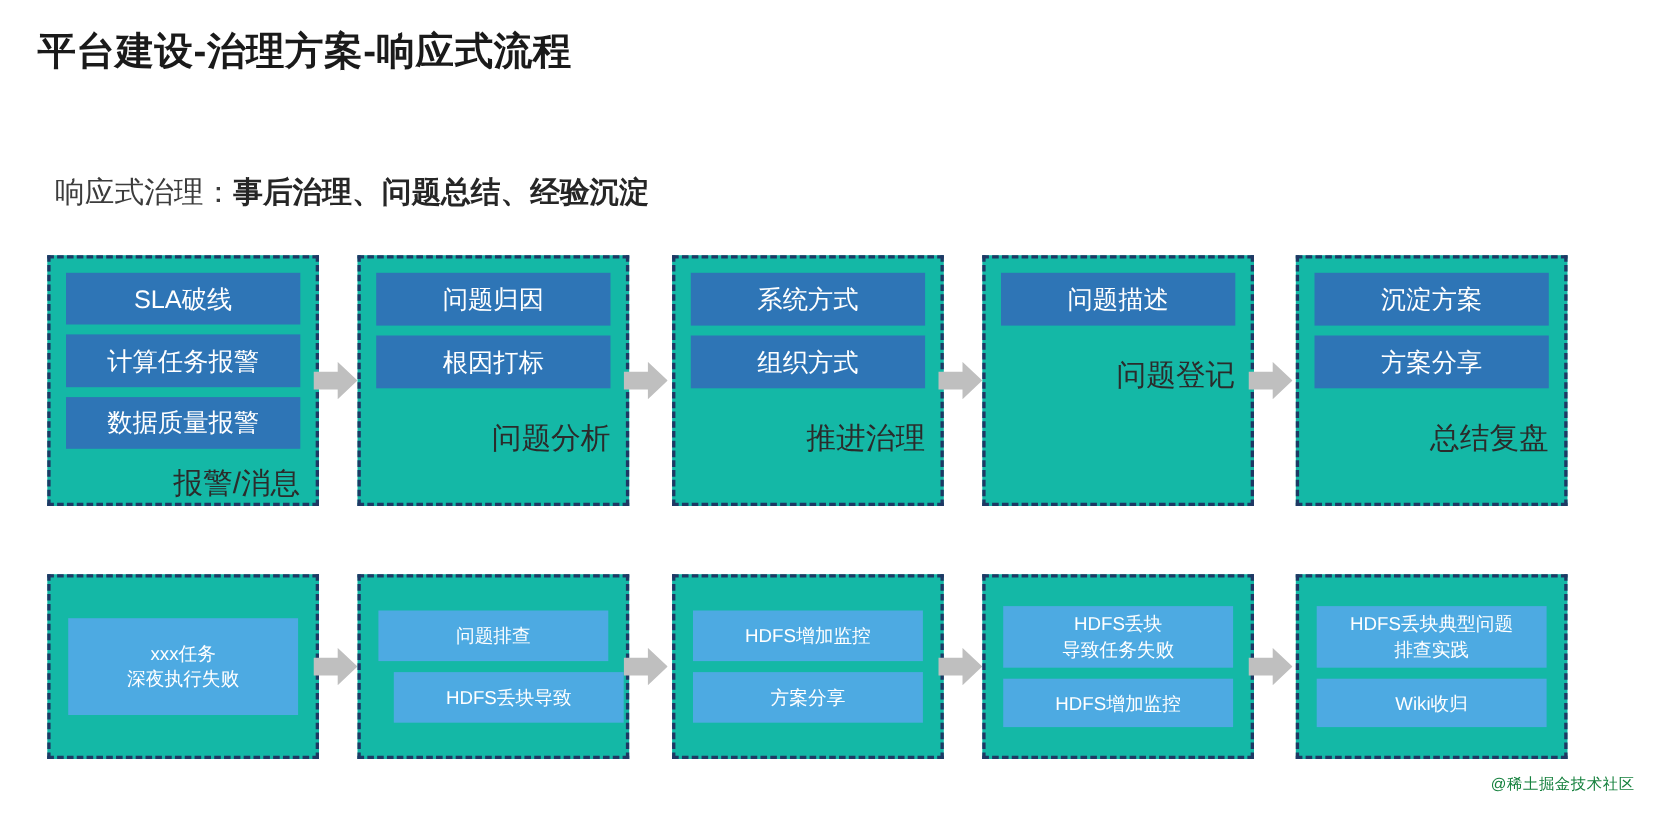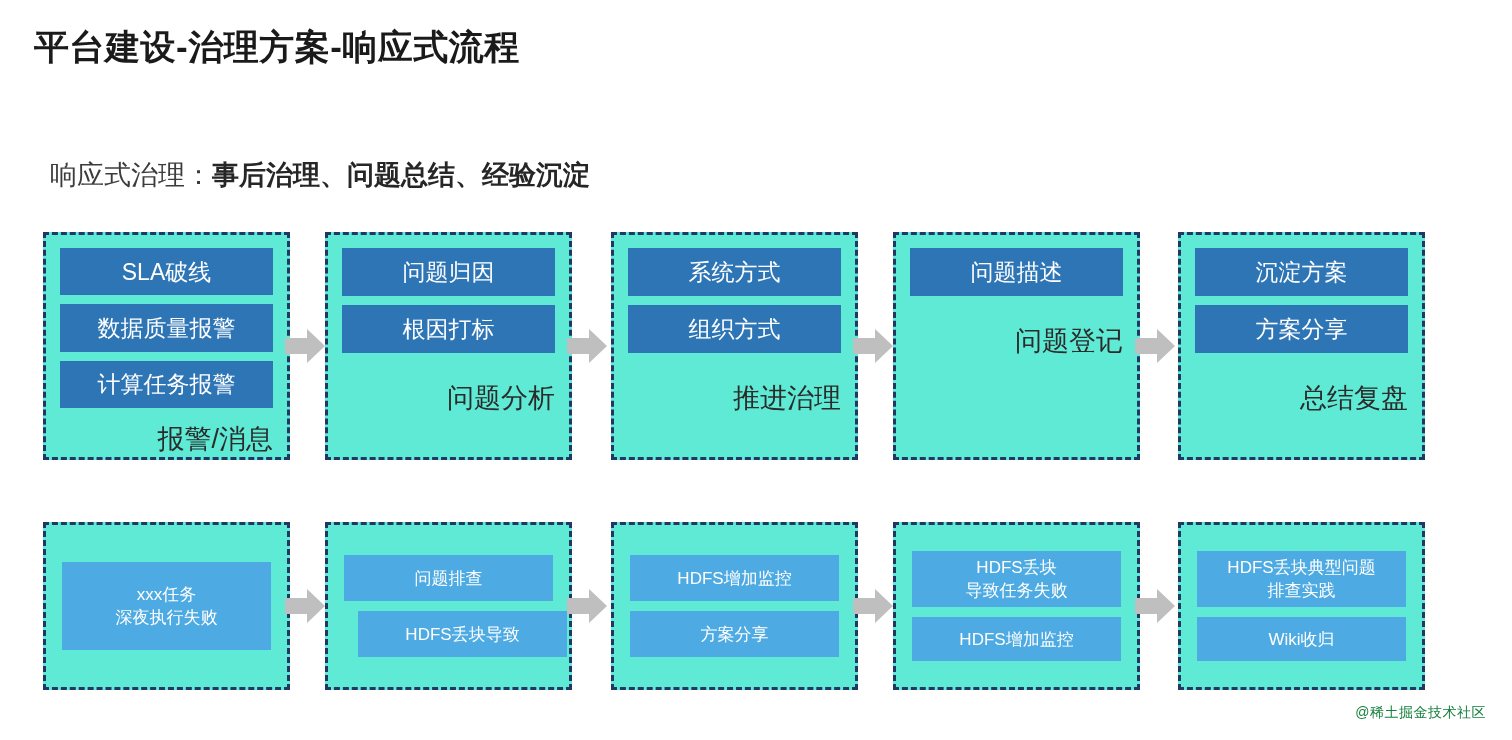--- a/index.html
+++ b/index.html
@@ -48,21 +48,21 @@
     width: 1512px;
     display: flex;
     align-items: stretch;
   }
   #flow-row-top { top: 232px; height: 228px; }
   #flow-row-bottom { top: 522px; height: 168px; }
 
   .flow-group {
     position: absolute;
     border: 3px dashed #1F3864;
-    background: #5eead4;
+    background: #14b8a6;
     display: flex;
     flex-direction: column;
     align-items: center;
   }
   .flow-group.top {
     top: 0;
     height: 228px;
     padding: 13px 14px 0 14px;
     justify-content: flex-start;
   }
@@ -134,22 +134,22 @@
   <h1 class="slide-title">平台建设-治理方案-响应式流程</h1>
 
   <div class="slide-subtitle">
     <span class="lead">响应式治理：</span><span class="strong">事后治理、问题总结、经验沉淀</span>
   </div>
 
   <div class="flow-row" id="flow-row-top">
 
     <div class="flow-group top" style="left:43px; width:247px;">
       <div class="item-box dark">SLA破线</div>
+      <div class="item-box dark">计算任务报警</div>
       <div class="item-box dark">数据质量报警</div>
-      <div class="item-box dark">计算任务报警</div>
       <div class="group-label">报警/消息</div>
     </div>
 
     <div class="flow-arrow" style="left:285px; top:97px;">
       <svg viewBox="0 0 40 34">
           <polygon points="0,9 22,9 22,0 40,17 22,34 22,25 0,25" fill="#BFBFBF"></polygon>
         </svg>
     </div>
 
     <div class="flow-group top" style="left:325px; width:247px;">

